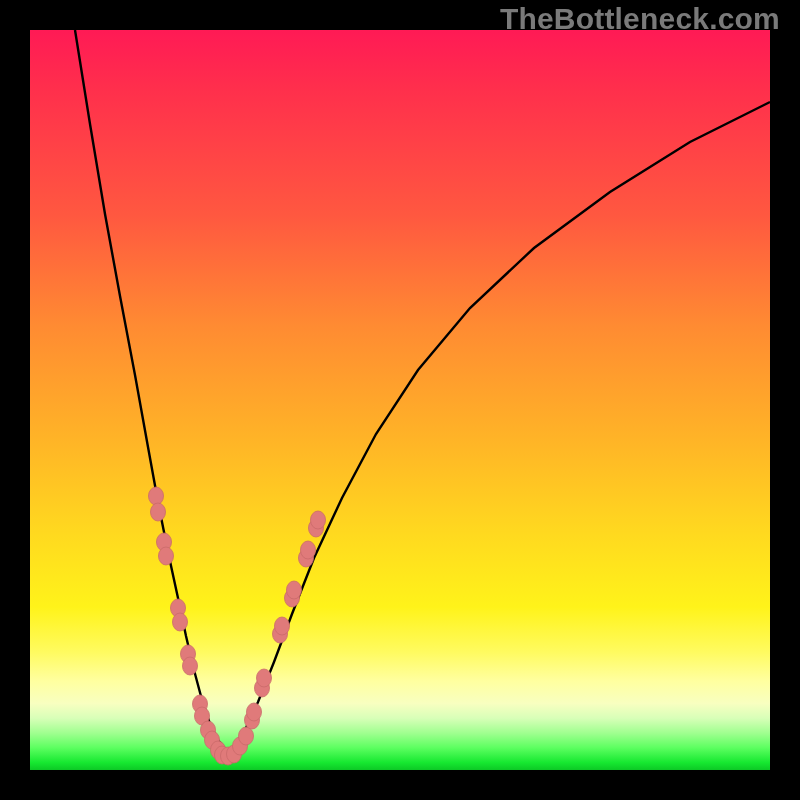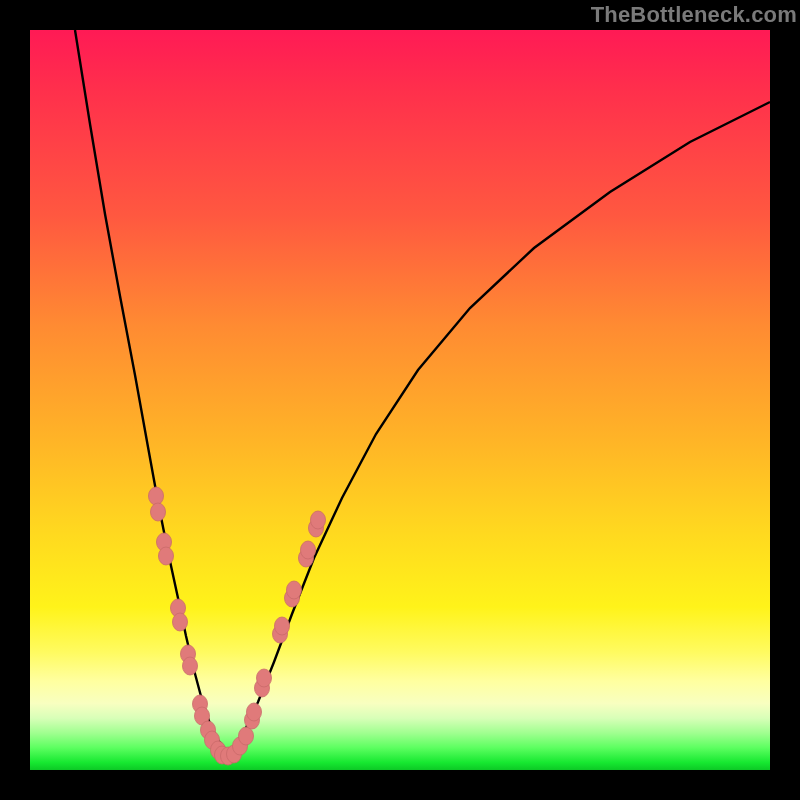--- a/index.html
+++ b/index.html
@@ -55,23 +55,23 @@
   svg.curves {
     position: absolute;
     left: 0;
     top: 0;
     width: 740px;
     height: 740px;
   }
   .watermark {
     position: absolute;
     top: 2px;
-    right: 3px;
+    right: 20px;
     font-family: Arial, Helvetica, sans-serif;
-    font-size: 22px;
+    font-size: 30px;
     font-weight: bold;
     color: #7a7a7a;
     letter-spacing: 0.2px;
     text-align: center;
   }
 </style>
 </head>
 <body>
 
 <div class="frame">

